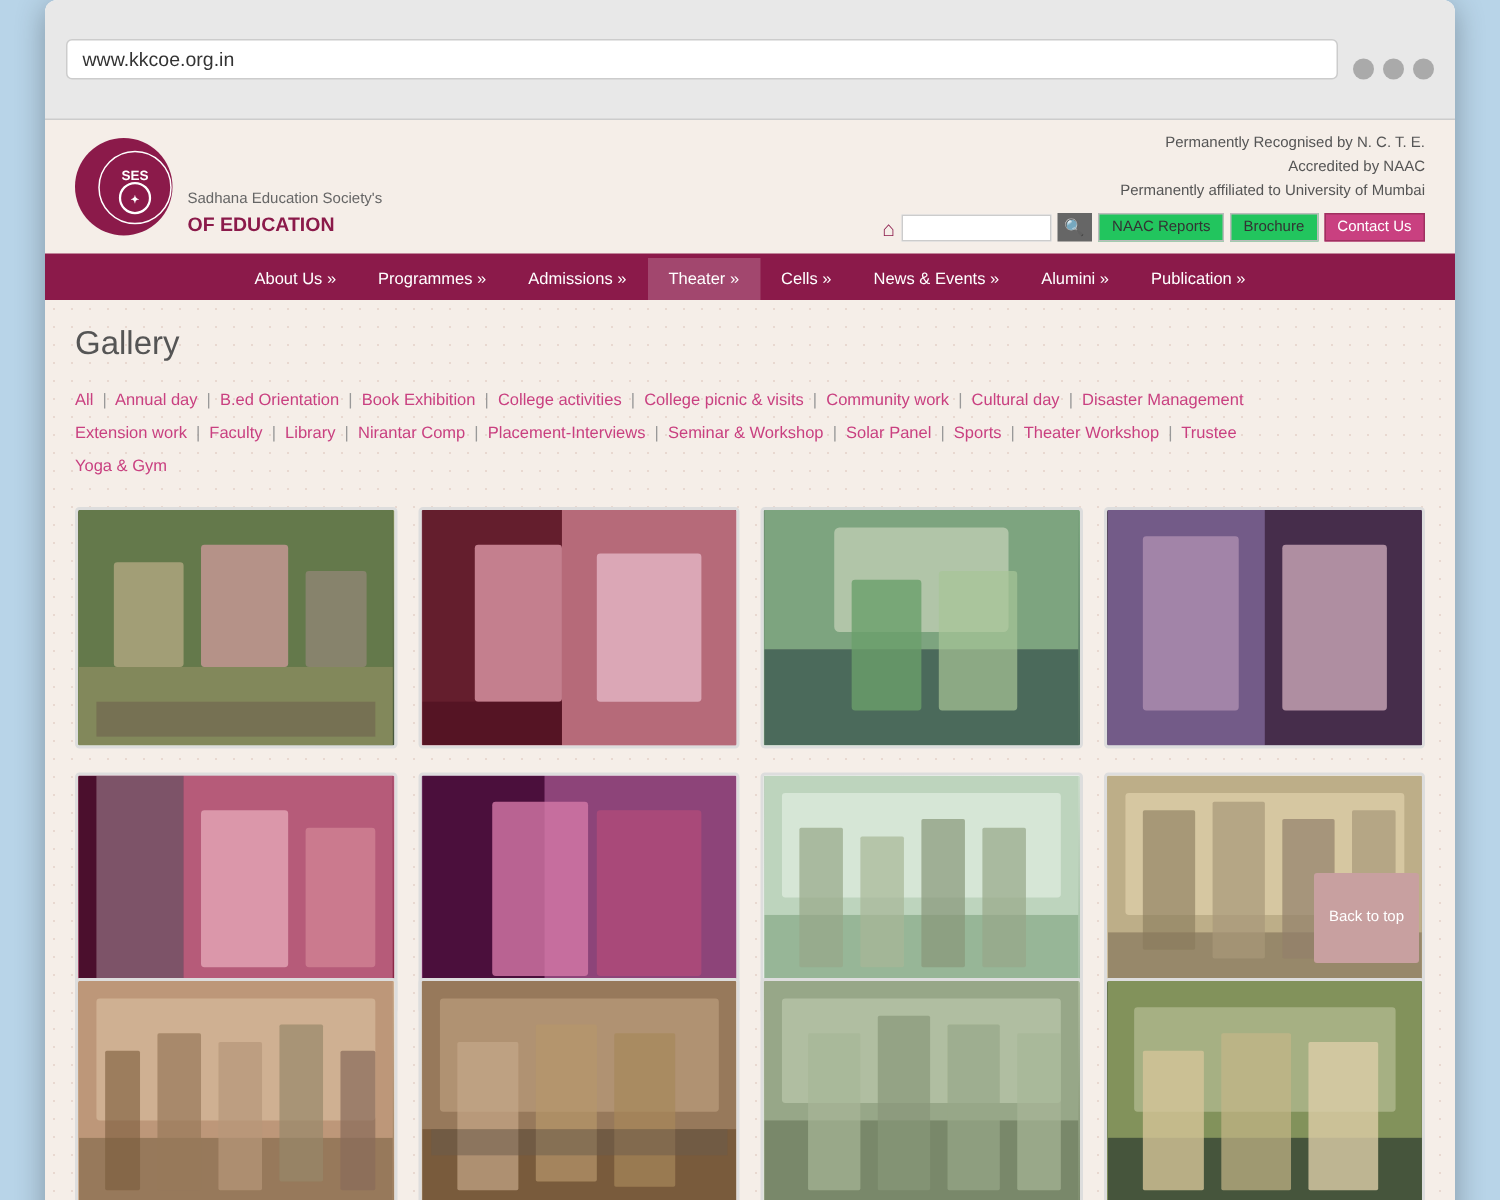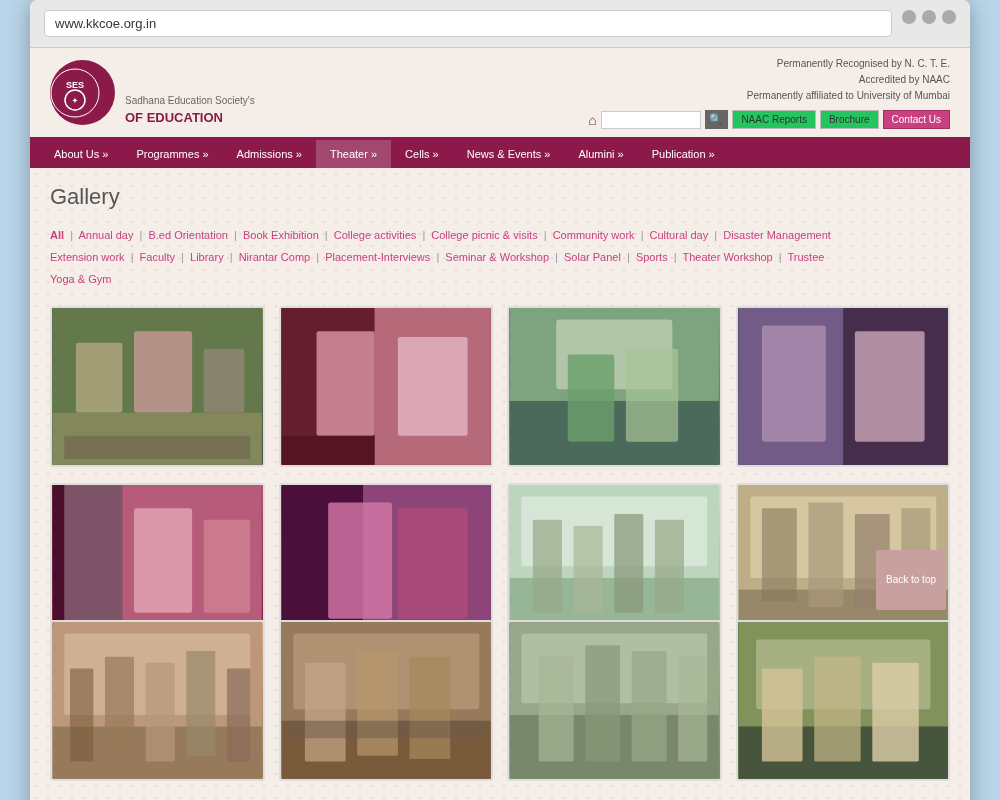--- a/index.html
+++ b/index.html
@@ -14,23 +14,23 @@
     }
     .browser-window {
       width: 940px;
       background: #fff;
       border-radius: 8px;
       box-shadow: 0 4px 20px rgba(0,0,0,0.3);
       overflow: hidden;
     }
     .browser-chrome {
       background: #e8e8e8;
-      padding: 10px 14px;
-      display: flex;
-      align-items: flex-start;
+      padding: 26px 14px;
+      display: flex;
+      align-items: flex-end;
       gap: 10px;
       border-bottom: 1px solid #ccc;
     }
     .address-bar {
       flex: 1;
       background: #fff;
       border: 1px solid #ccc;
       border-radius: 4px;
       padding: 5px 10px;
       font-size: 13px;
@@ -66,21 +66,21 @@
       align-items: center;
       gap: 10px;
     }
     .logo-img {
       width: 65px;
       height: 65px;
       background: #8b1a4a;
       border-radius: 50%;
       display: flex;
       align-items: center;
-      justify-content: flex-start;
+      justify-content: flex-end;
       color: white;
       font-size: 18px;
       font-weight: bold;
     }
     .college-name {
       font-size: 11px;
       color: #333;
       line-height: 1.5;
     }
     .college-name .org {
@@ -137,20 +137,21 @@
     }
     .home-icon {
       color: #8b1a4a;
       font-size: 14px;
     }
     
     .main-nav {
       background: #8b1a4a;
       display: flex;
       padding: 0 10px;
+      justify-content: center;
     }
     .nav-item {
       color: white;
       padding: 8px 14px;
       font-size: 11px;
       cursor: pointer;
       white-space: nowrap;
       text-decoration: none;
     }
     .nav-item:hover, .nav-item.active {
@@ -171,21 +172,21 @@
       color: #555;
       line-height: 2;
       margin-bottom: 16px;
     }
     .filter-link {
       color: #c94080;
       cursor: pointer;
     }
     .filter-link.active {
       color: #c94080;
-      font-weight: bold;
+      font-weight: normal;
       text-align: right;
     }
     .filter-sep {
       color: #999;
       margin: 0 3px;
     }
     
     .gallery-grid {
       display: grid;
       grid-template-columns: repeat(4, 1fr);

